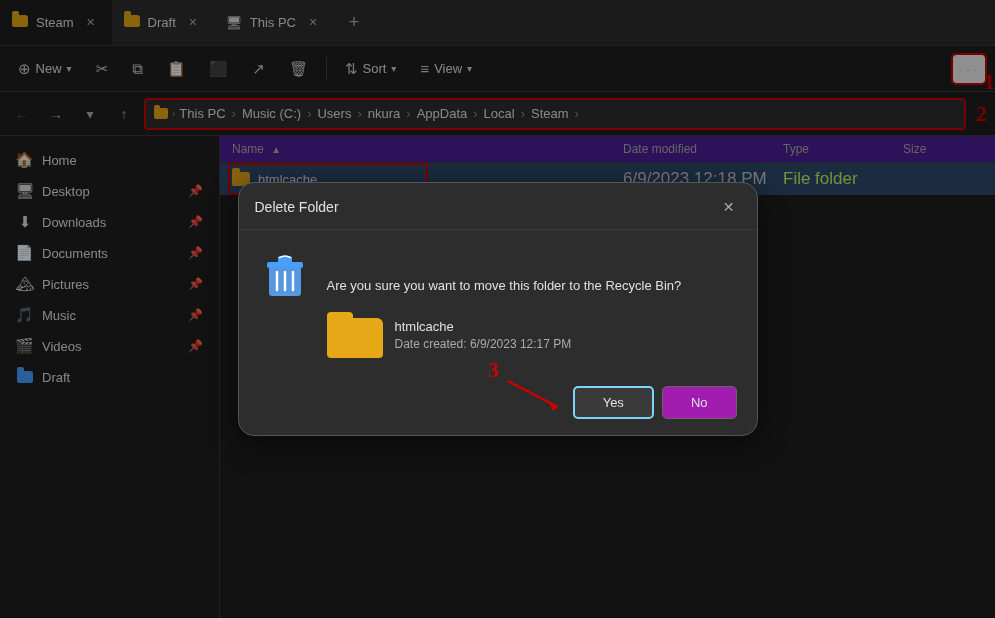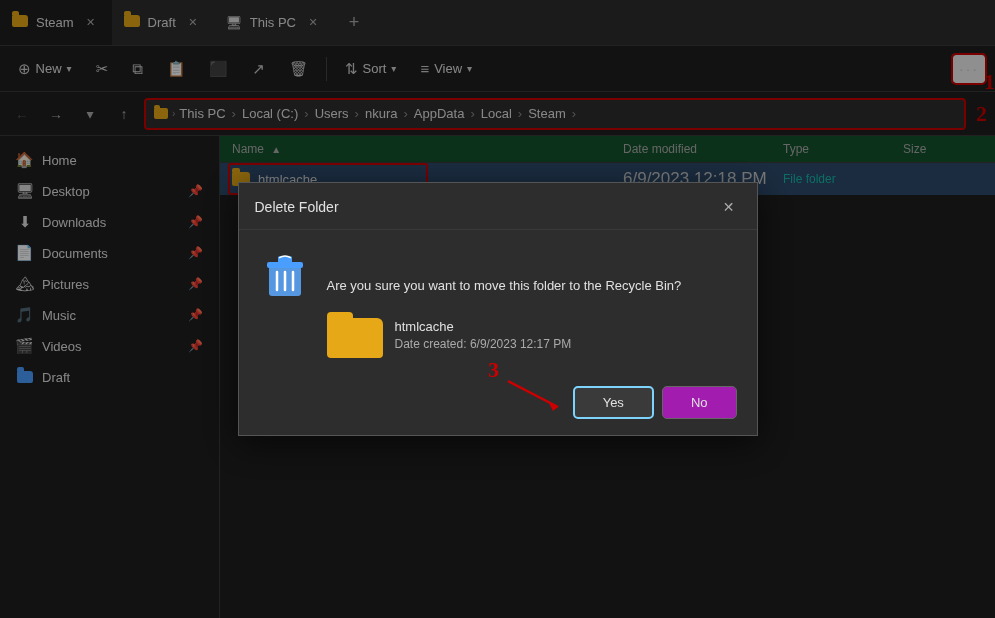--- a/index.html
+++ b/index.html
@@ -271,21 +271,21 @@
       overflow-y: auto;
     }
     .file-list-header {
       display: flex;
       padding: 6px 12px;
       border-bottom: 1px solid #3a3a3a;
       color: #aaa;
       font-size: 12px;
       position: sticky;
       top: 0;
-      background: #14532d;
+      background: #4c1d95;
     }
     .col-name { flex: 1; }
     .col-date { width: 160px; }
     .col-type { width: 120px; }
     .col-size { width: 80px; }
     .col-sort-arrow { font-size: 10px; margin-left: 4px; color: #aaa; }
     .file-row {
       display: flex;
       align-items: center;
       padding: 6px 12px;
@@ -311,21 +311,21 @@
       content: '';
       position: absolute;
       top: -4px;
       left: 0;
       width: 8px;
       height: 4px;
       background: #e6a817;
       border-radius: 2px 2px 0 0;
     }
     .file-date { width: 160px; color: #ccc; font-size: 17px; }
-    .file-type { width: 120px; color: #14b8a6; font-size: 12px; }
+    .file-type { width: 120px; color: #bef264; font-size: 17px; }
     .file-size { width: 80px; color: #ccc; font-size: 12px; }
 
     
     .red-box-file {
       position: absolute;
       left: 8px;
       top: 0;
       width: 200px;
       height: 100%;
       border: 2px solid #cc0000;
@@ -342,21 +342,21 @@
       height: 100%;
       background: rgba(0,0,0,0.4);
       display: flex;
       align-items: center;
       justify-content: center;
       z-index: 100;
     }
     .dialog {
       background: #2d2d2d;
       border: 1px solid #555;
-      border-radius: 0;
+      border-radius: 16px;
       width: 520px;
       box-shadow: 0 8px 32px rgba(0,0,0,0.6);
       position: relative;
     }
     .dialog-title-bar {
       display: flex;
       align-items: center;
       justify-content: space-between;
       padding: 12px 16px 10px;
       border-bottom: 1px solid #3a3a3a;
@@ -546,21 +546,21 @@
 <div class="address-bar">
   <div class="nav-btn disabled">←</div>
   <div class="nav-btn">→</div>
   <div class="nav-btn">▾</div>
   <div class="nav-btn">↑</div>
   <div class="address-path">
     <div class="path-folder-icon"></div>
     <span class="path-chevron">›</span>
     <span class="path-crumb">This PC</span>
     <span class="path-sep">›</span>
-    <span class="path-crumb">Local (C:)</span>
+    <span class="path-crumb">Music (C:)</span>
     <span class="path-sep">›</span>
     <span class="path-crumb">Users</span>
     <span class="path-sep">›</span>
     <span class="path-crumb">nkura</span>
     <span class="path-sep">›</span>
     <span class="path-crumb">AppData</span>
     <span class="path-sep">›</span>
     <span class="path-crumb">Local</span>
     <span class="path-sep">›</span>
     <span class="path-crumb">Steam</span>

